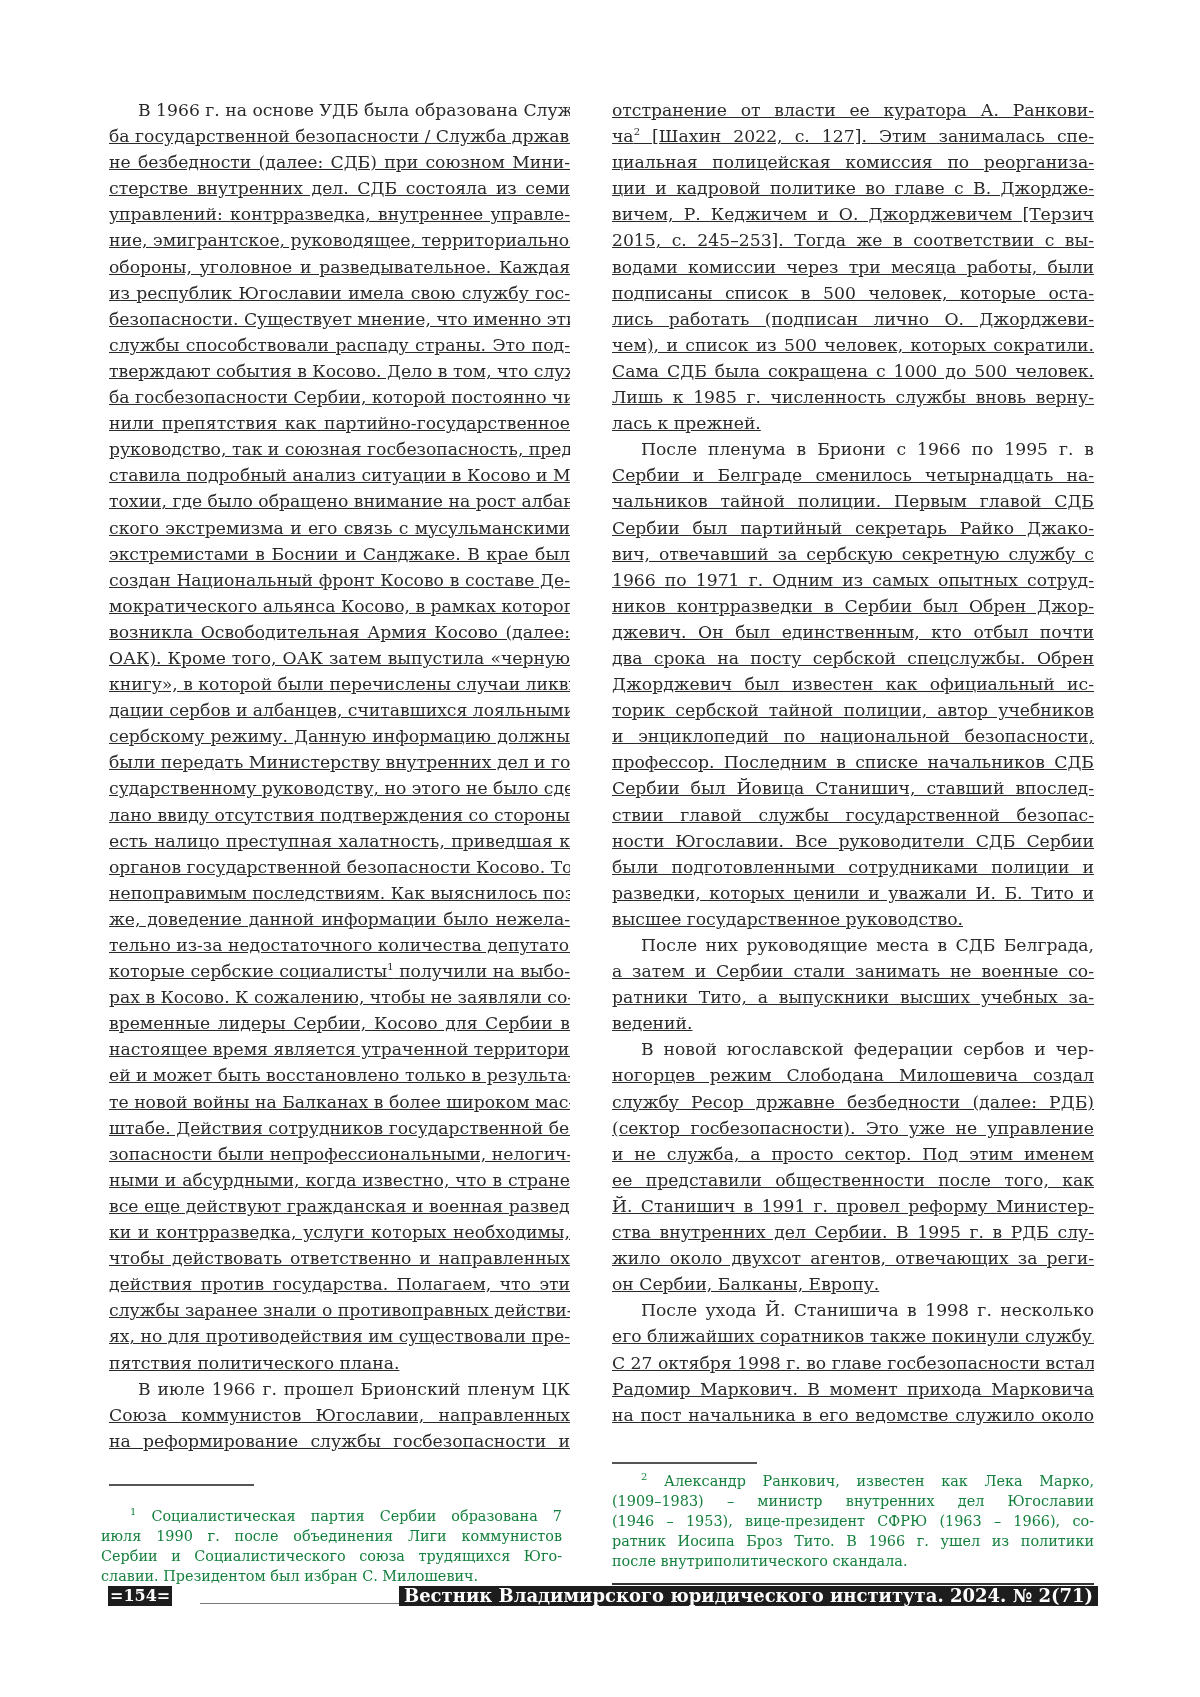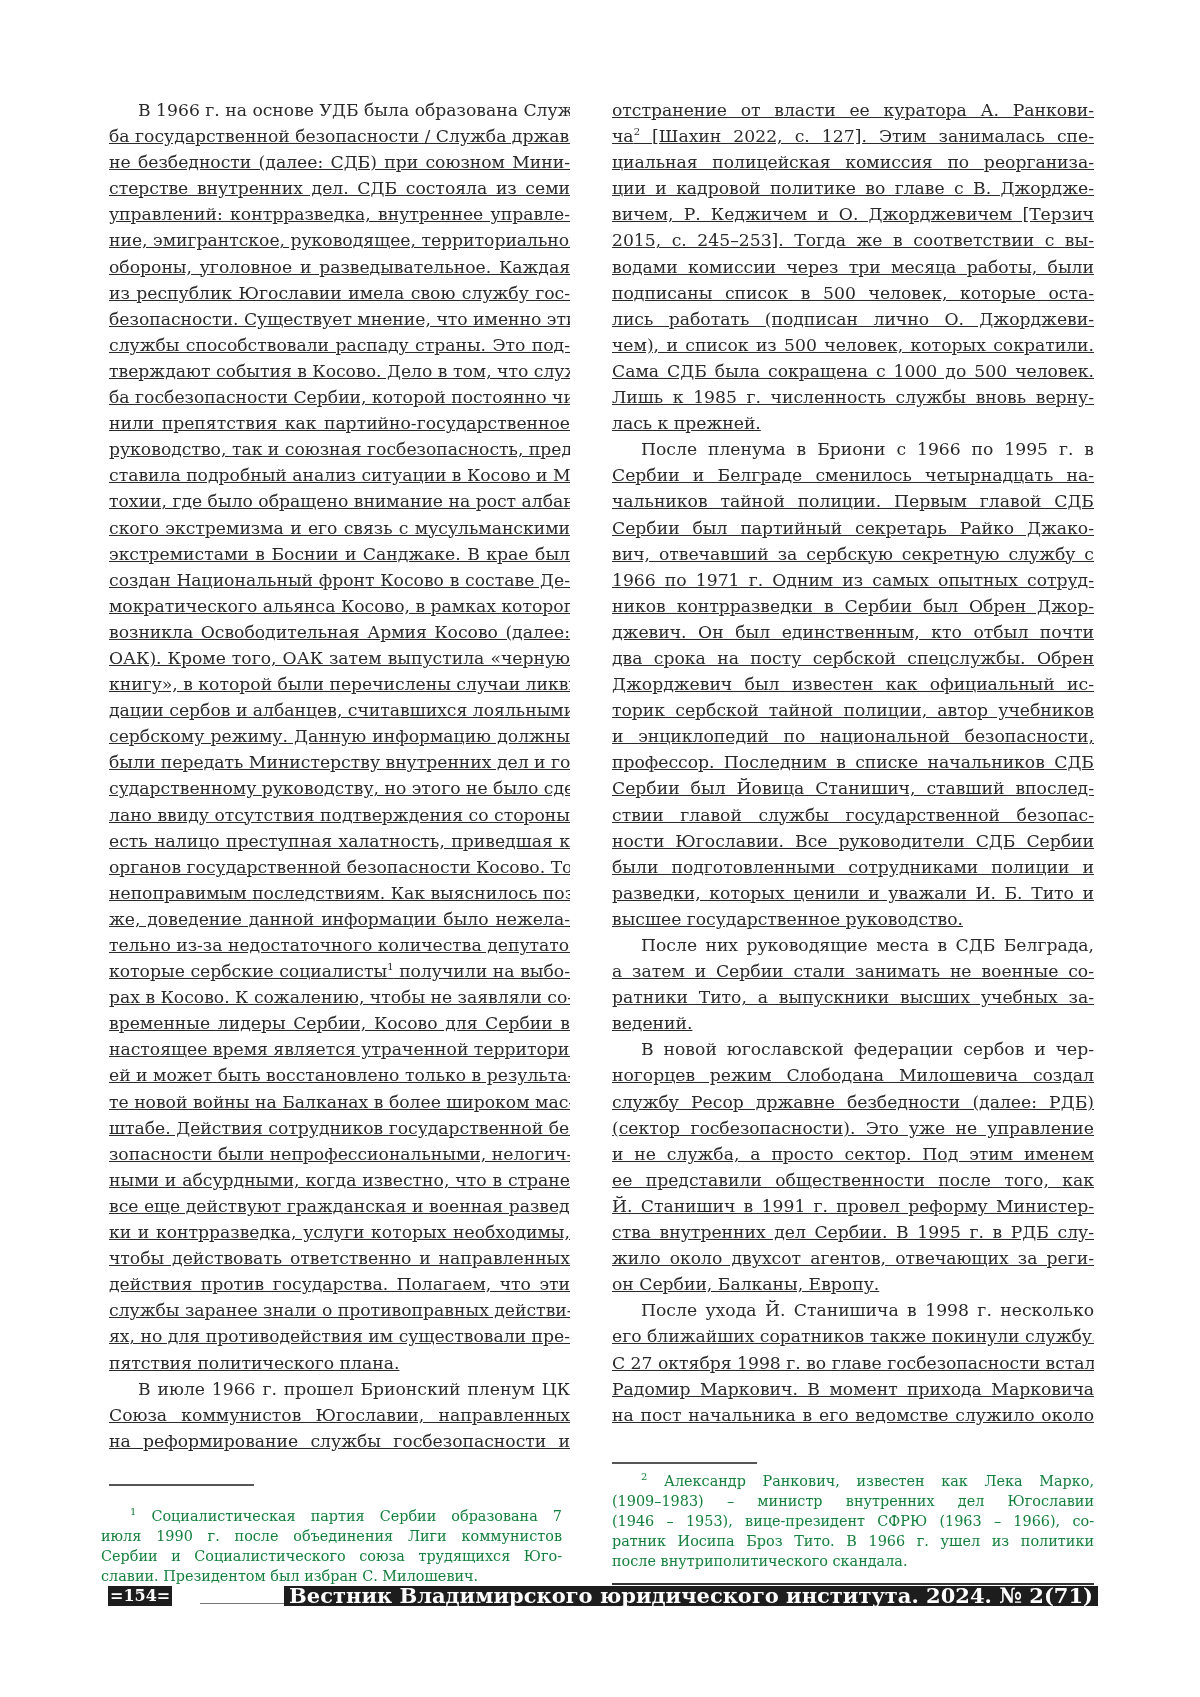--- a/index.html
+++ b/index.html
@@ -18,21 +18,21 @@
   .fn-rule-right { left: 612px; top: 1462px; width: 145px; }
   .footnote { position: absolute; font-family: "DejaVu Serif", "Liberation Serif", serif; font-size: 14.4px; line-height: 20px; color: #15803d; }
   .footnote .line { text-align-last: justify; }
   .footnote .line.last { text-align-last: left; }
   .fn-left { left: 101px; top: 1493px; width: 461px; margin-top: 13px; }
   .fn-right { left: 612px; top: 1471px; width: 482px; }
   .fn-left .first, .fn-right .first { padding-left: 29px; box-sizing: border-box; }
   .footer { position: absolute; top: 1586px; left: 108px; width: 990px; height: 20px; }
   .page-num { position: absolute; left: 0; top: 0; height: 20px; padding: 0 2px; background: #1d1d1d; color: #fff; font-family: "DejaVu Serif", "Liberation Serif", serif; font-size: 16px; line-height: 20px; font-weight: bold; }
   .footer-rule { position: absolute; left: 92px; right: 378px; top: 17px; height: 1px; background: #777; }
-  .journal-title { position: absolute; right: 0; top: 0; height: 20px; padding: 0 5px; background: #1d1d1d; color: #fff; font-family: "DejaVu Serif", "Liberation Serif", serif; font-size: 21px; line-height: 20px; font-weight: bold; white-space: nowrap; }
+  .journal-title { position: absolute; right: 0; top: 0; height: 20px; padding: 0 5px; background: #1d1d1d; color: #fff; font-family: "DejaVu Serif", "Liberation Serif", serif; font-size: 18px; line-height: 20px; font-weight: bold; white-space: nowrap; }
   .bottom-rule { position: absolute; left: 612px; top: 1583px; width: 482px; height: 2px; background: #333; }
 </style>
 </head>
 <body>
 
 <div class="page">
 
   <div class="col col-left">
     <p>
       <span class="line">В 1966 г. на основе УДБ была образована Служ-</span>

